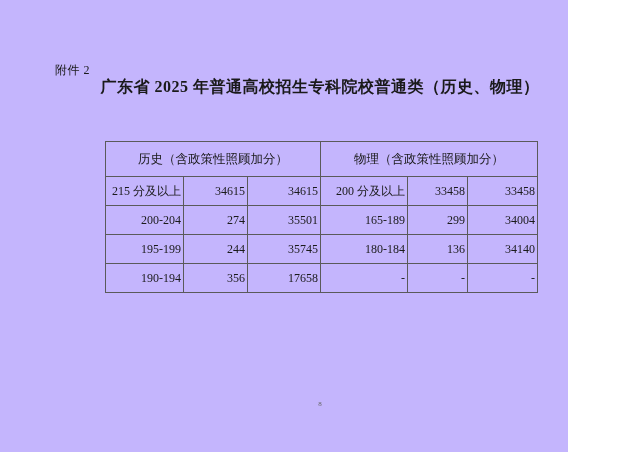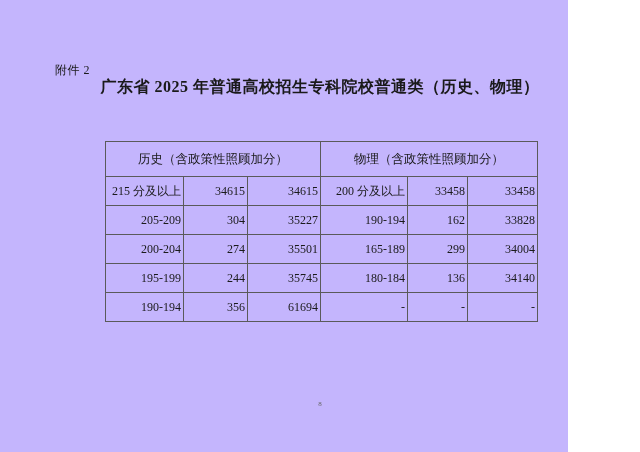--- a/index.html
+++ b/index.html
@@ -87,47 +87,39 @@
     </tr>
     <tr class="data-row">
       <td>215 分及以上</td>
       <td class="num">34615</td>
       <td class="num">34615</td>
       <td>200 分及以上</td>
       <td class="num">33458</td>
       <td class="num">33458</td>
     </tr>
     <tr class="data-row">
-      <td class="num">205-209</td>
-      <td class="num">304</td>
-      <td class="num">35227</td>
-      <td class="num">190-194</td>
-      <td class="num">162</td>
-      <td class="num">33828</td>
-    </tr>
-    <tr class="data-row">
       <td class="num">200-204</td>
       <td class="num">274</td>
       <td class="num">35501</td>
       <td class="num">165-189</td>
       <td class="num">299</td>
       <td class="num">34004</td>
     </tr>
     <tr class="data-row">
       <td class="num">195-199</td>
       <td class="num">244</td>
       <td class="num">35745</td>
       <td class="num">180-184</td>
       <td class="num">136</td>
       <td class="num">34140</td>
     </tr>
     <tr class="data-row">
       <td class="num">190-194</td>
       <td class="num">356</td>
-      <td class="num">61694</td>
+      <td class="num">17658</td>
       <td class="num">-</td>
       <td class="num">-</td>
       <td class="num">-</td>
     </tr>
   </tbody>
     </table>
 
   <div class="page-number">8</div>
 
 </div>

